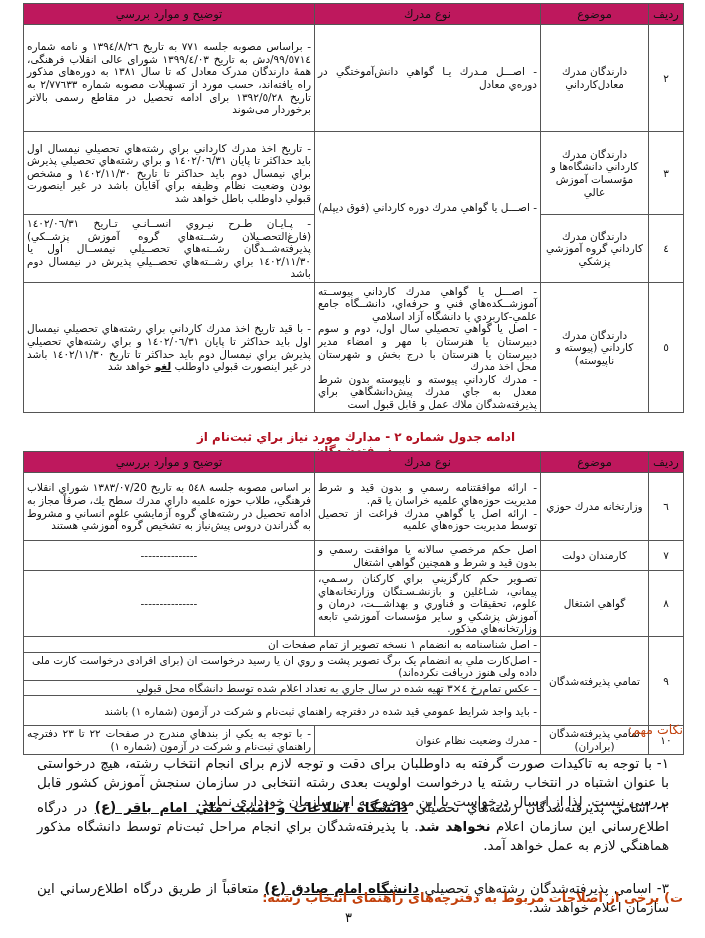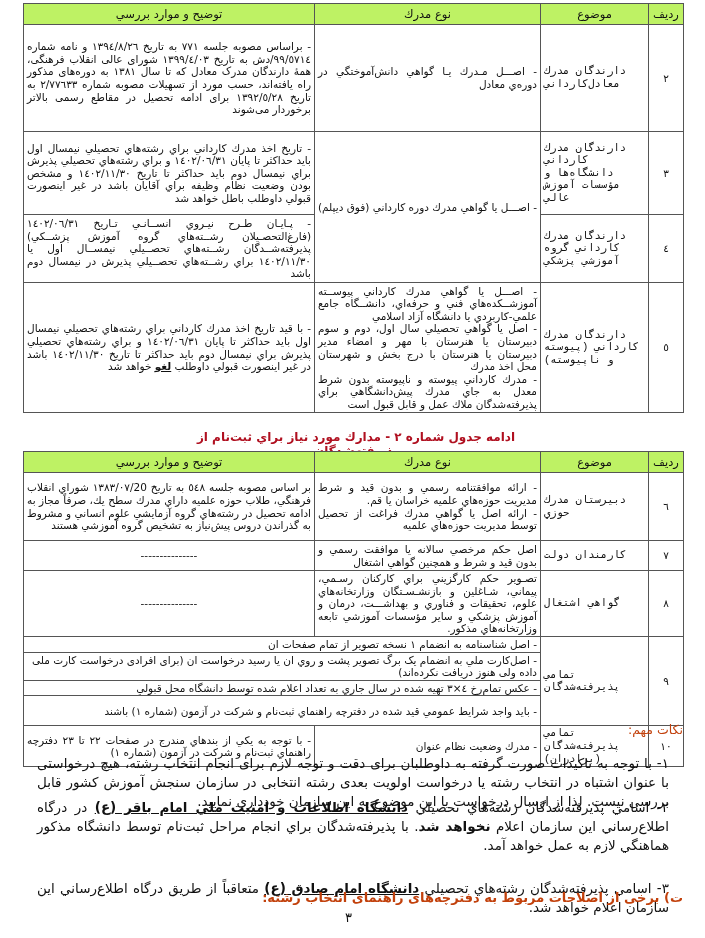--- a/index.html
+++ b/index.html
@@ -1,23 +1,23 @@
 <!DOCTYPE html>
 <html><head>
 <meta charset="utf-8">
 <style>
   html, body { margin:0; padding:0; background:#ffffff; }
   body { width:705px; height:938px; position:relative; overflow:hidden;
          font-family:"DejaVu Sans", "Liberation Sans", sans-serif; color:#111; }
   .page { direction:rtl; position:absolute; left:0; top:0; width:705px; }
   table.grid { border-collapse:collapse; position:absolute; left:23px; width:660px; table-layout:fixed; }
   table.grid td, table.grid th { border:1px solid #555; vertical-align:middle; padding:1px 3px; font-size:10.5px; line-height:12.6px; }
-  table.grid th { background:#bef264; font-weight:normal; font-size:11.5px; height:18px; text-align:center; }
+  table.grid th { background:#be185d; font-weight:normal; font-size:11.5px; height:18px; text-align:center; }
   td.num { text-align:center; font-size:12px; }
-  td.subj { text-align:left; font-size:11.5px; line-height:13.5px;font-family:Liberation Mono, monospace; }
+  td.subj { text-align:center; font-size:11.5px; line-height:13.5px; }
   td.doc { text-align:justify; }
   td.desc { text-align:justify;margin-top:26px; }
   td.dash { text-align:center; letter-spacing:0; }
   .col-num { width:35px; } .col-subj { width:108px; } .col-doc { width:226px; } .col-desc { width:291px; }
   #t1 { top:3px; }
   #t2 { top:451px; }
   .cont-title { position:absolute; top:430px; left:175px; width:362px; text-align:center;
                 color:#b01020; font-weight:bold; font-size:12px; border-bottom:1px solid #888; padding-bottom:1px; }
   .notes { position:absolute; left:23px; width:660px; direction:rtl; }
   .notes-title { position:absolute; top:722px; right:22px; color:#c2410c; font-weight:normal; font-size:12.5px; }
@@ -87,21 +87,21 @@
       </colgroup>
     <tbody>
         <tr>
       <th>رديف</th>
       <th>موضوع</th>
       <th>نوع مدرك</th>
       <th>توضيح و موارد بررسي</th>
     </tr>
     <tr style="height:68px">
       <td class="num">٦</td>
-      <td class="subj">دبيرستان مدرك حوزي</td>
+      <td class="subj">وزارتخانه مدرك حوزي</td>
       <td class="doc" style="white-space:pre-line">- ارائه موافقتنامه رسمي و بدون قيد و شرط مديريت حوزه‌هاي علميه خراسان يا قم.
 - ارائه اصل يا گواهي مدرك فراغت از تحصيل توسط مديريت حوزه‌هاي علميه</td>
       <td class="desc">بر اساس مصوبه جلسه ٥٤۸ به تاريخ ۱۳۸۳/۰۷/20 شوراي انقلاب فرهنگي، طلاب حوزه علميه داراي مدرك سطح يك، صرفاً مجاز به ادامه تحصيل در رشته‌هاي گروه آزمايشي علوم انساني و مشروط به گذراندن دروس پيش‌نياز به تشخيص گروه آموزشي هستند</td>
     </tr>
     <tr style="height:30px">
       <td class="num">۷</td>
       <td class="subj">كارمندان دولت</td>
       <td class="doc">اصل حكم مرخصي سالانه يا موافقت رسمي و بدون قيد و شرط و همچنين گواهي اشتغال</td>
       <td class="dash">---------------</td>
     </tr>

